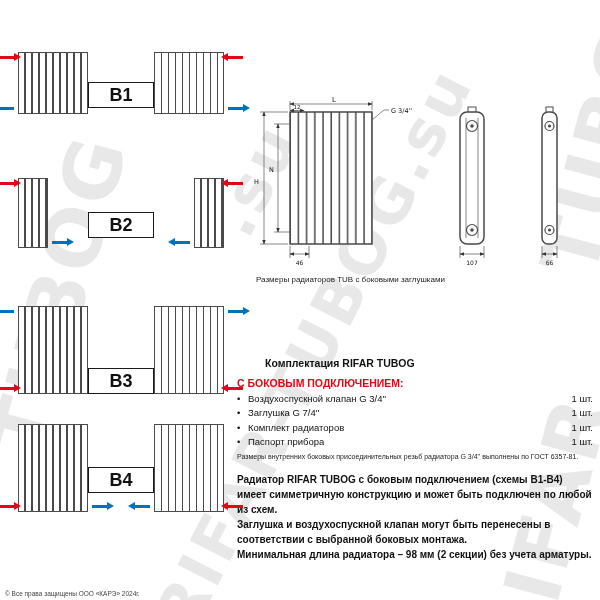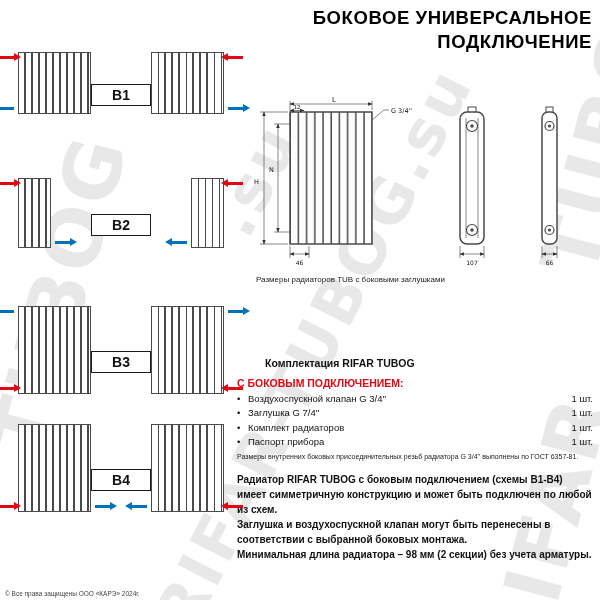--- a/index.html
+++ b/index.html
@@ -16,26 +16,26 @@
   .wm5{left:196px;top:215px;transform:rotate(-63deg);font-size:62px;}
   .content{position:absolute;inset:0;z-index:1;}
   
   .title{position:absolute;top:6px;right:8px;text-align:right;font-weight:bold;
          font-size:18.5px;line-height:1.3;letter-spacing:.6px;color:#000;}
   
   .scheme{position:absolute;left:18px;width:206px;display:flex;align-items:center;
           justify-content:space-between;}
   .s1{top:52px;height:62px;}
   .s2{top:178px;height:70px;gap:40px;}
-  .s3{top:306px;height:88px;}
+  .s3{top:306px;height:88px;align-items:flex-end;}
   .s4{top:424px;height:88px;}
   .rad-wrap{position:relative;height:100%;width:78px;}
   .radiator{position:absolute;inset:0;border:1.5px solid #4a4a4a;box-sizing:border-box;
             background:repeating-linear-gradient(90deg,#fff 0px,#fff 5.5px,#4a4a4a 5.5px,#4a4a4a 7px);}
-  .scheme-label{border:1.6px solid #1a1a1a;background:#fff;font-weight:bold;font-size:14px;
+  .scheme-label{border:1.6px solid #1a1a1a;background:#fff;font-weight:bold;font-size:18px;
                 padding:3px 20px;line-height:1;z-index:2;position:relative;margin-top:24px;}
   .arrow{position:absolute;width:15px;height:2.6px;z-index:1;}
   .supply{background:var(--supply-red,#e30613);color:var(--supply-red,#e30613);}
   .return{background:var(--return-blue,#0072bc);color:var(--return-blue,#0072bc);}
   .arrow::after{content:"";position:absolute;top:50%;margin-top:-4.5px;width:0;height:0;
                 border-top:4.5px solid transparent;border-bottom:4.5px solid transparent;}
   .dir-right::after{left:100%;border-left:7px solid;}
   .dir-left::after{right:100%;border-right:7px solid;}
   .p-tl{top:4px;left:-19px;}   .p-bl{bottom:4px;left:-19px;}
   .p-tr{top:4px;right:-19px;}  .p-br{bottom:4px;right:-19px;}
@@ -67,24 +67,20 @@
 <div class="page">
 
   <span class="wm wm1">TUBOG</span>
   <span class="wm wm2">RIFAR-TUBOG.su</span>
   <span class="wm wm3">RIFAR</span>
   <span class="wm wm4">TUBOG</span>
   <span class="wm wm5">.su</span>
 
   <div class="content">
 
-    <div class="title">
-      <div>БОКОВОЕ УНИВЕРСАЛЬНОЕ</div>
-      <div>ПОДКЛЮЧЕНИЕ</div>
-    </div>
 
     <div class="scheme s1">
       <div class="rad-wrap">
         <div class="radiator"></div>
         <span class="arrow supply dir-right p-tl"></span>
         <span class="arrow return dir-left p-bl"></span>
       </div>
       <div class="scheme-label">В1</div>
       <div class="rad-wrap">
         <div class="radiator"></div>

